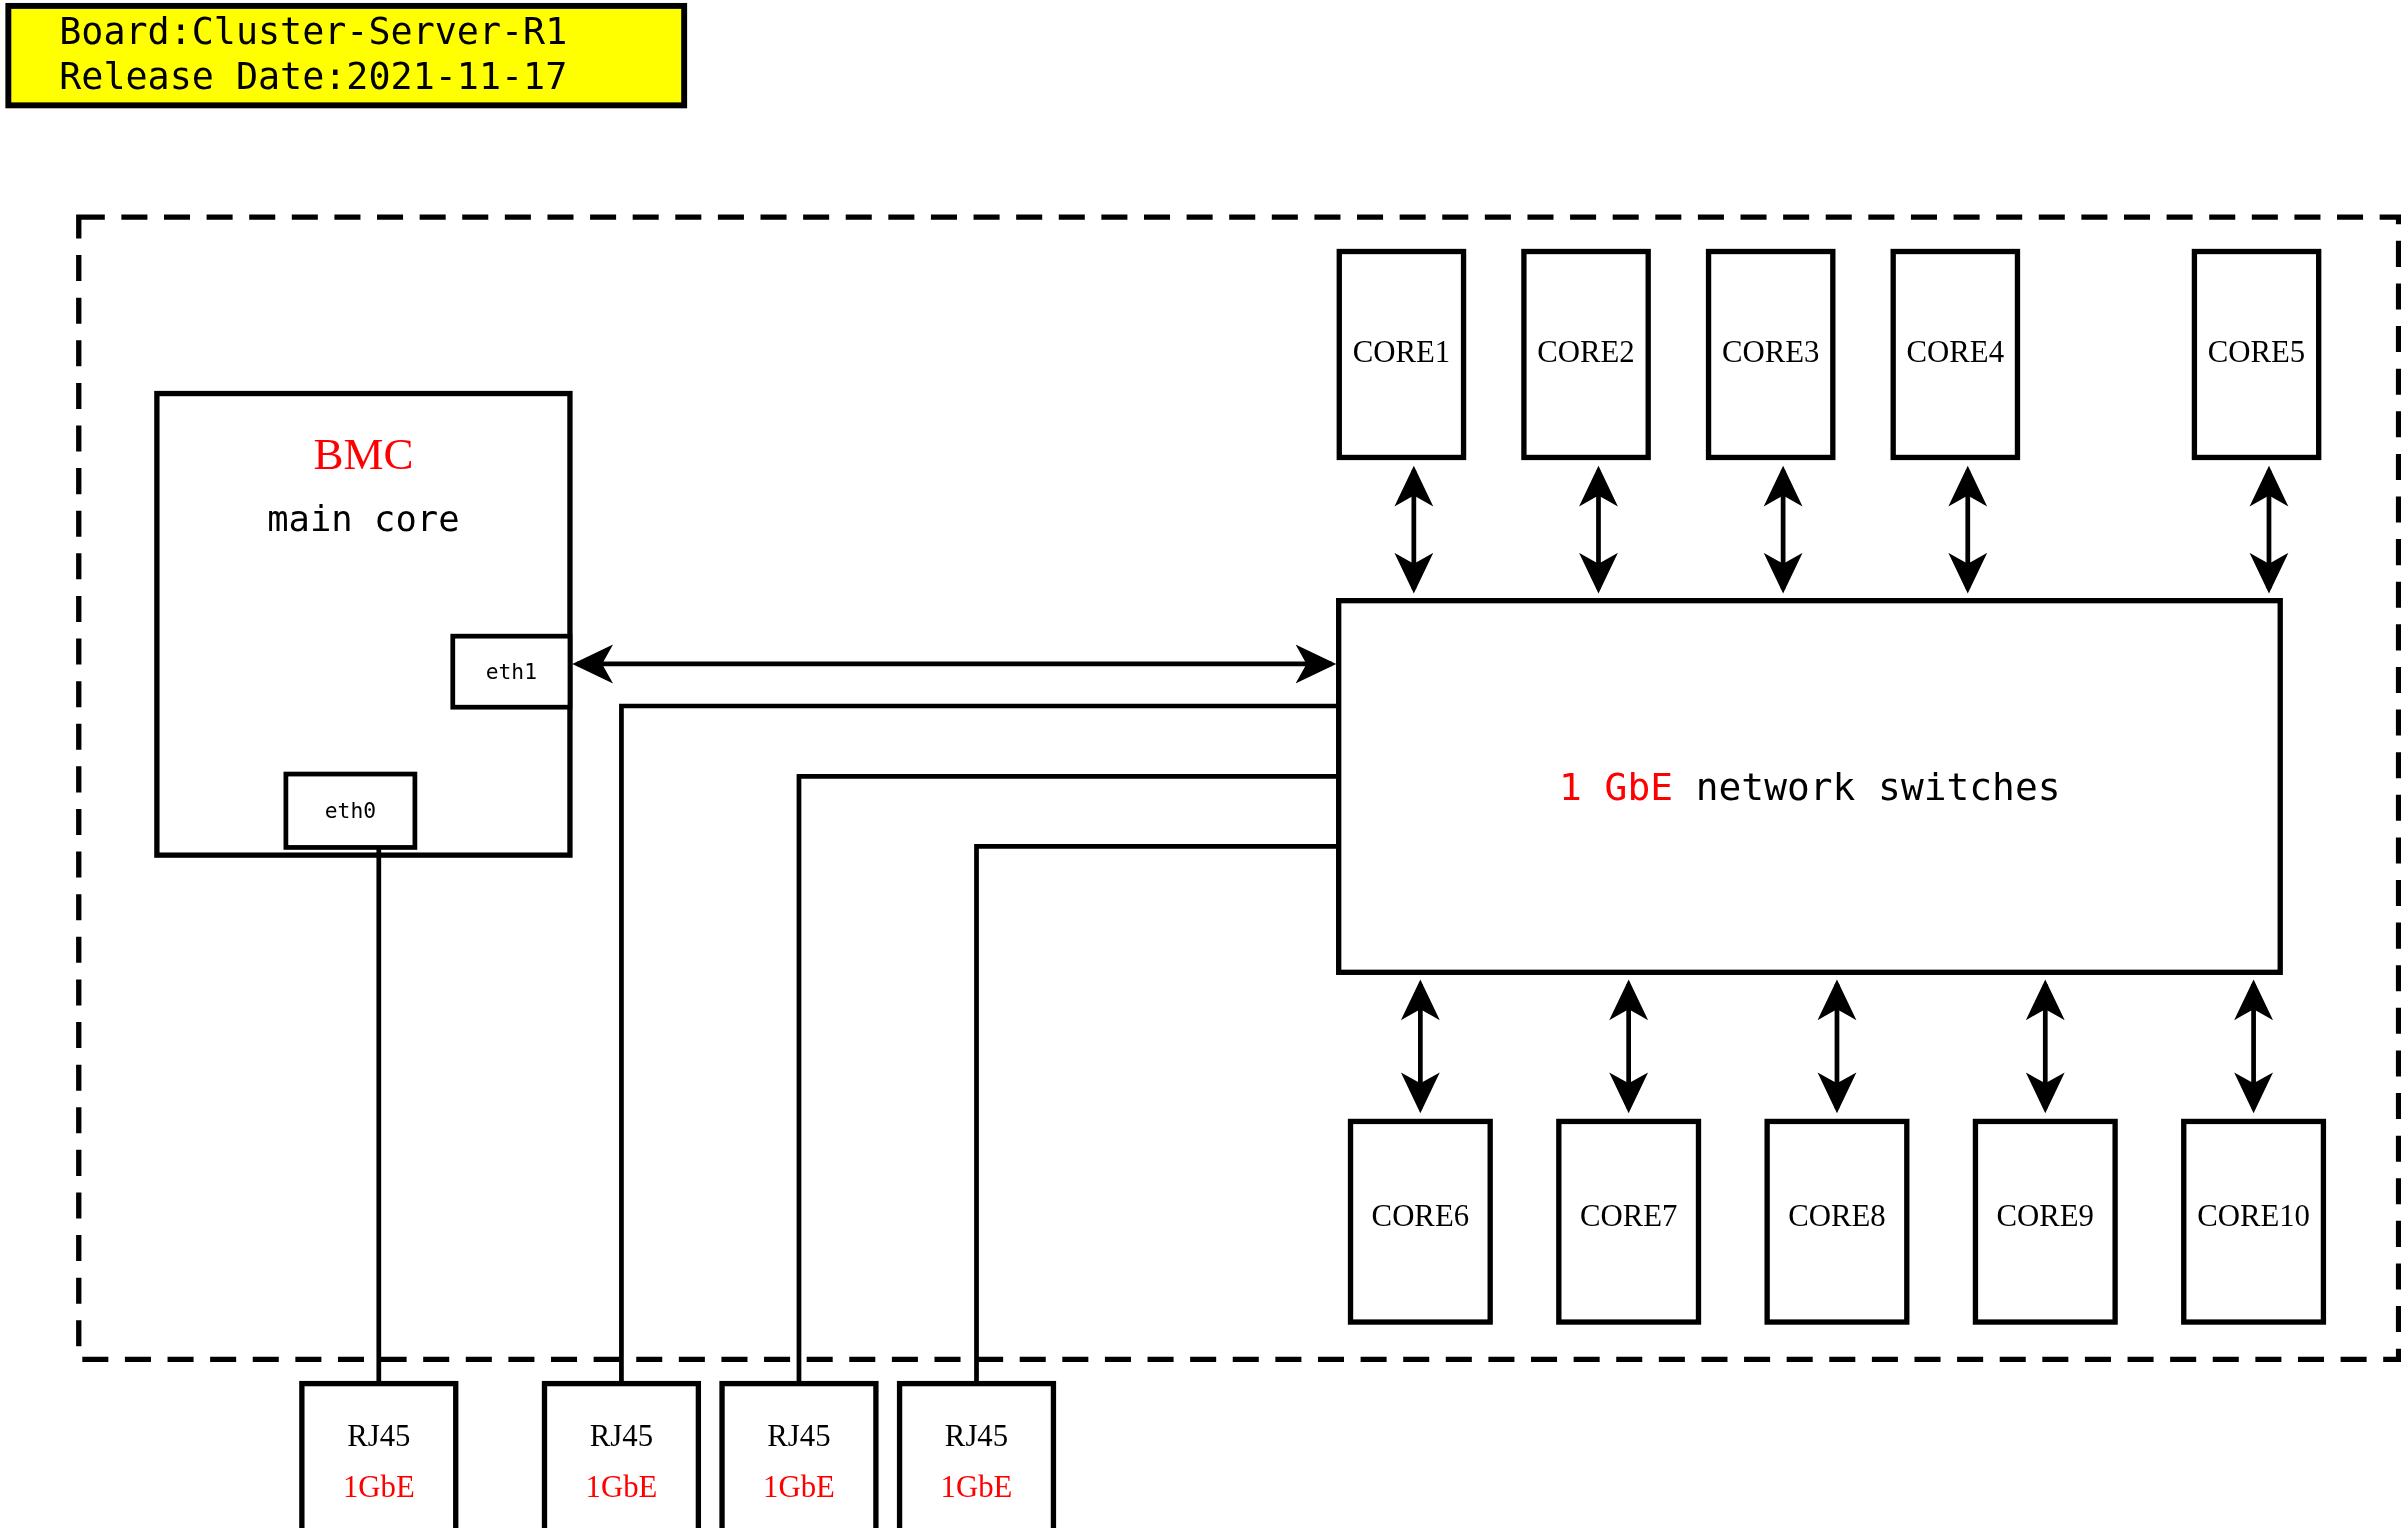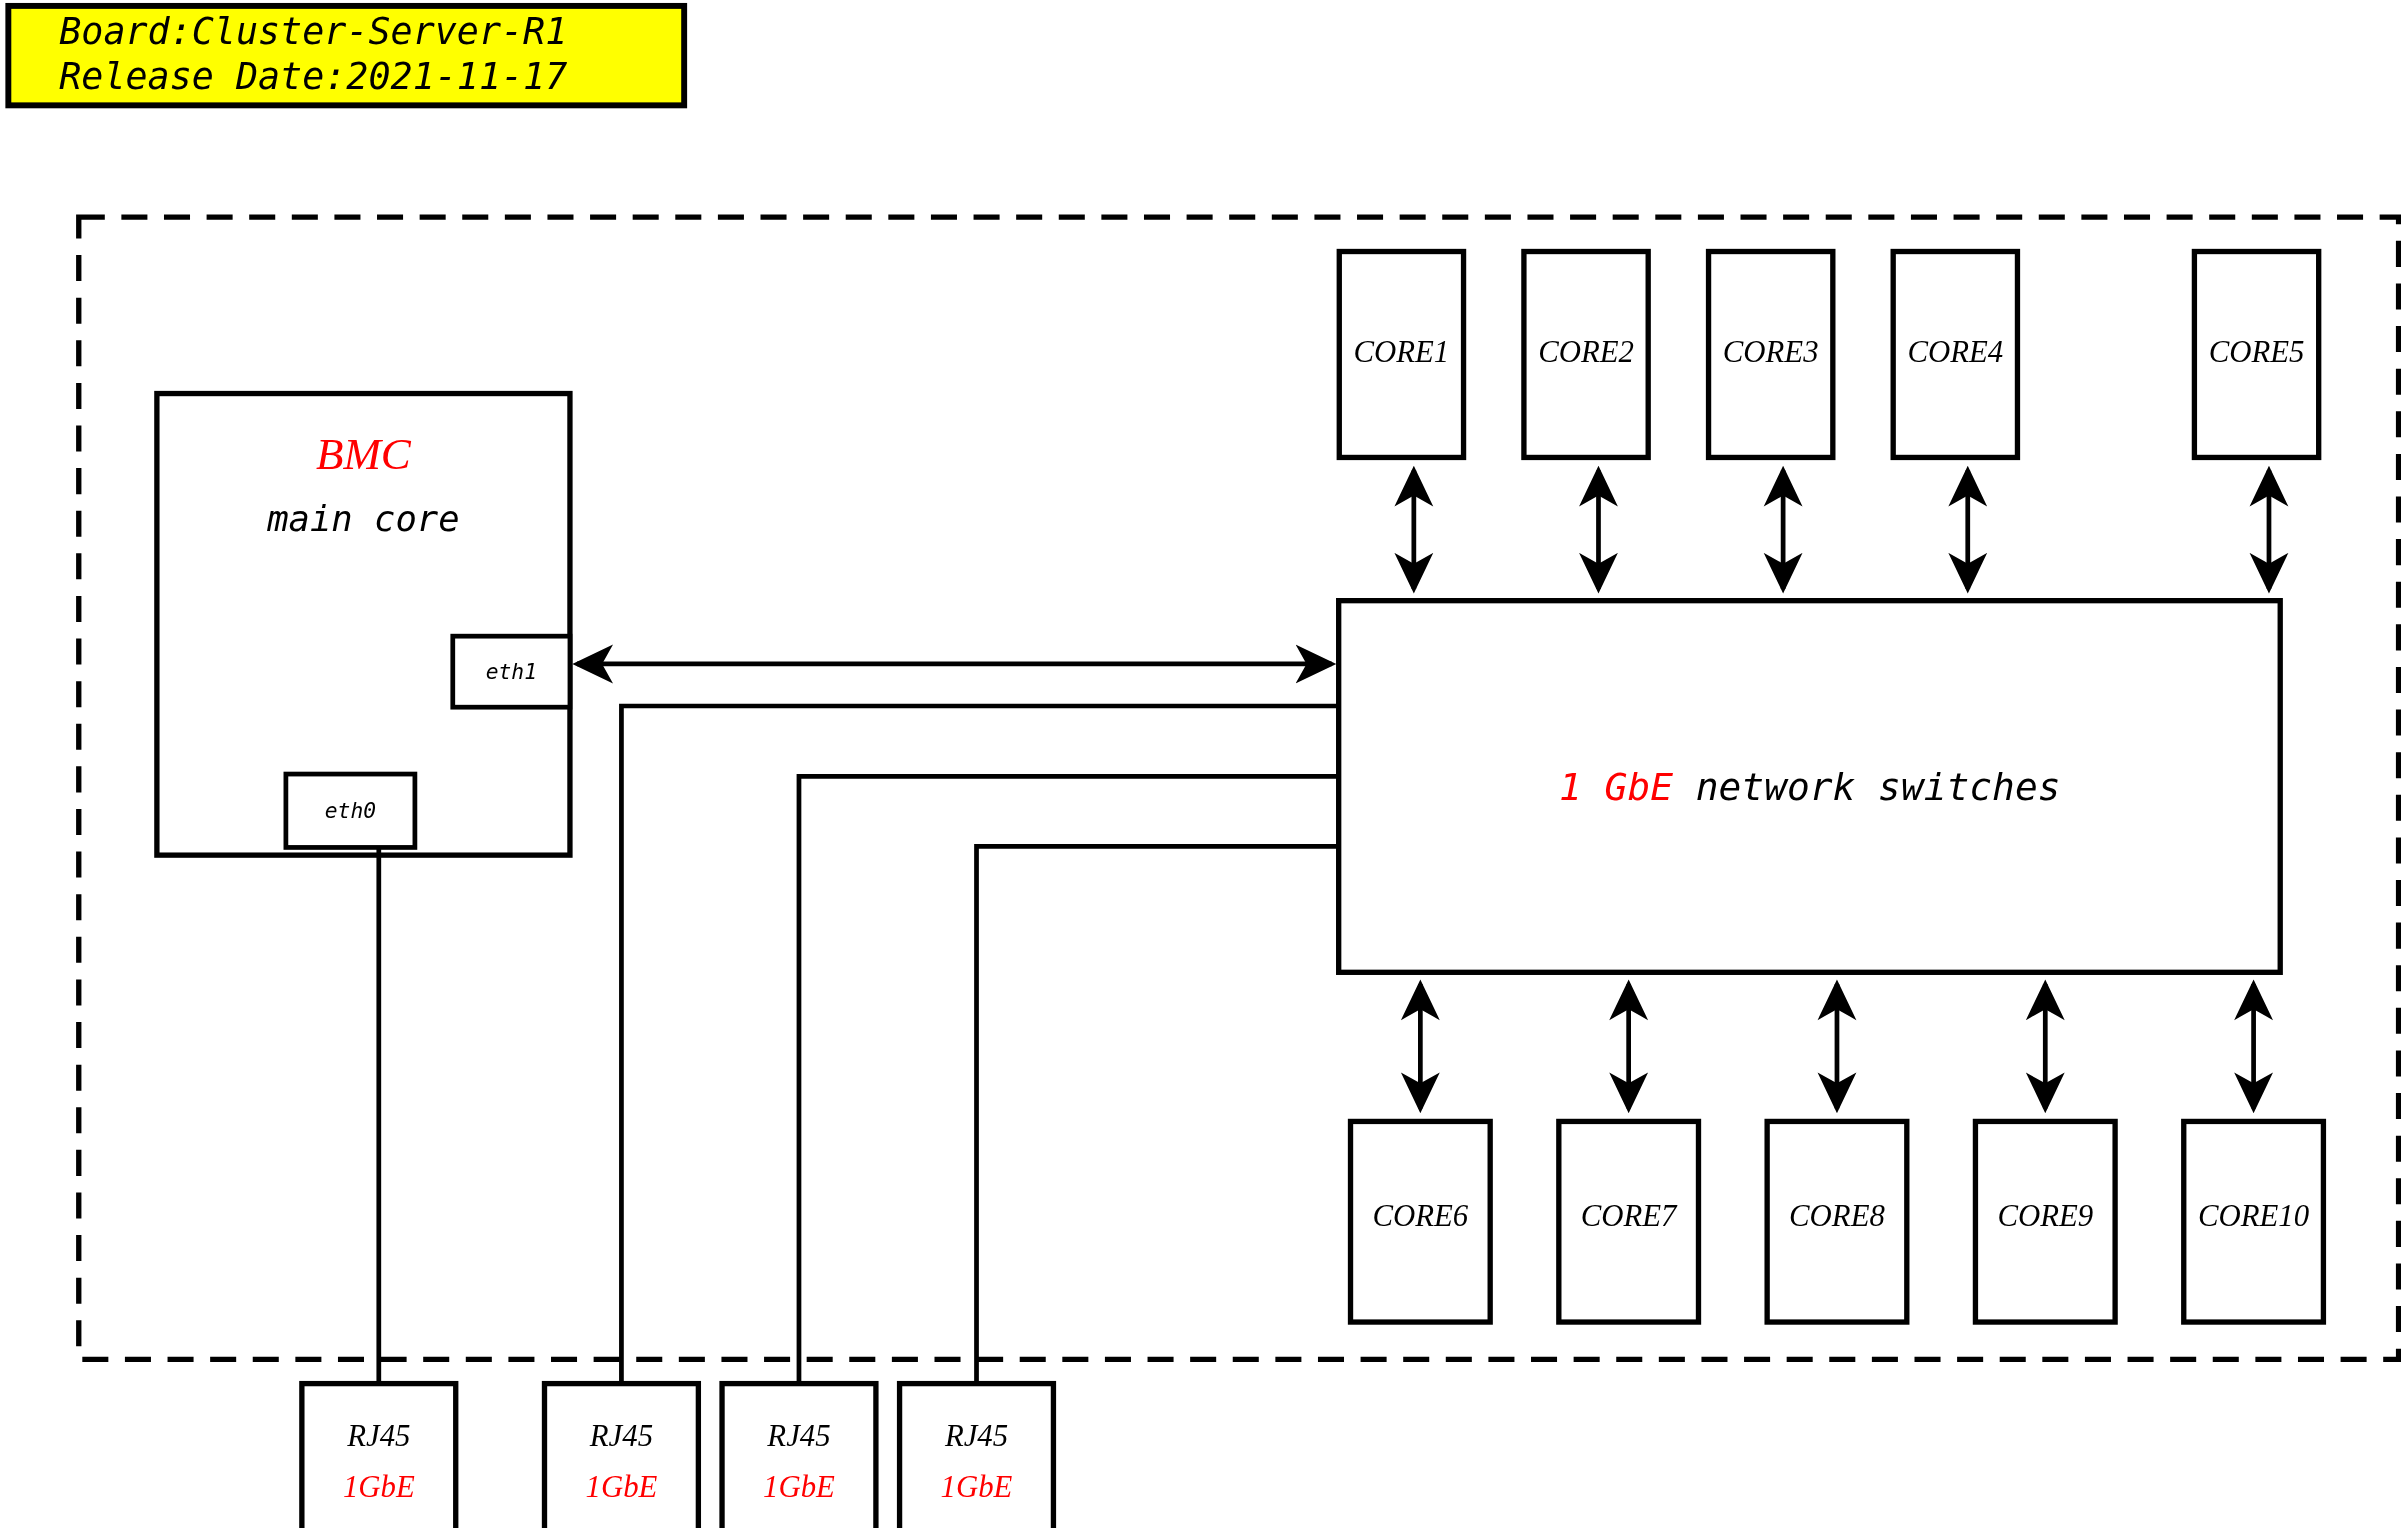--- a/index.html
+++ b/index.html
@@ -13,21 +13,20 @@
     font-family: "Liberation Serif", serif;
     overflow: hidden;
     position: relative;
   }
   #diagram-root {
     position: absolute;
     left: 0;
     top: 0;
     width: 2401px;
     height: 1364px;
-    font-style: italic;
   }
   svg.diagram {
     display: block;
     width: 2401px;
     height: 1528px;
   }
   .stroke-box {
     fill: #ffffff;
     stroke: #000000;
     stroke-width: 9;

